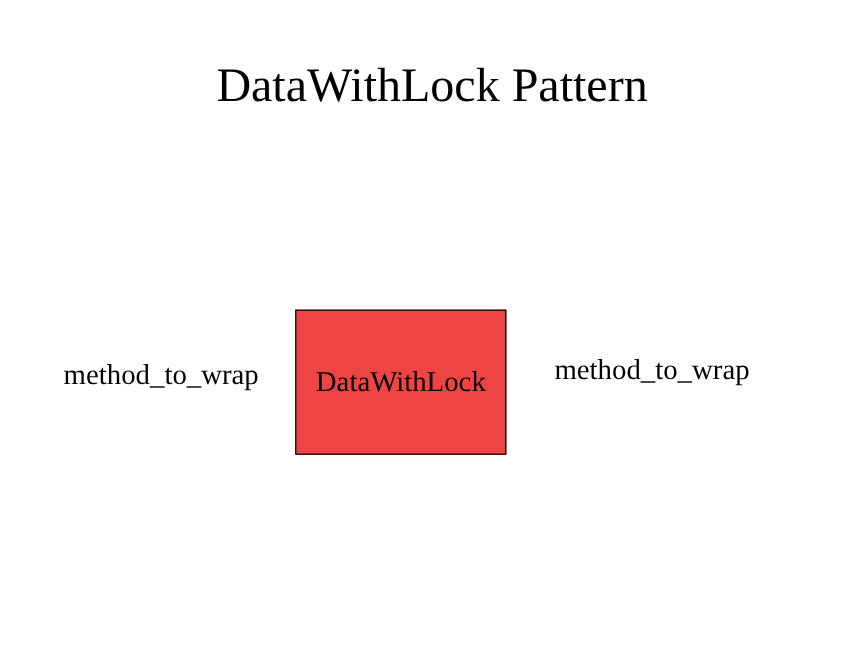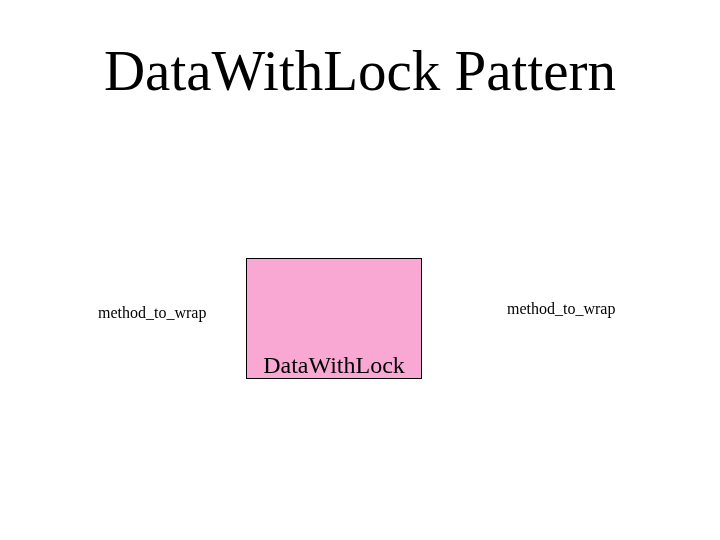--- a/index.html
+++ b/index.html
@@ -18,36 +18,35 @@
     height: 540px;
     background: #ffffff;
     color: #000000;
   }
   .slide-title {
     position: absolute;
     top: 46px;
     left: 0;
     width: 720px;
     text-align: center;
-    font-size: 57px;
+    font-size: 40px;
     line-height: 49px;
     font-weight: normal;
     margin: 0;
     letter-spacing: 0;
   }
   .title-line {
     display: block;
     white-space: nowrap;
   }
   .method-label {
     position: absolute;
-    font-size: 16px;
+    font-size: 24px;
     line-height: 26px;
     white-space: nowrap;
-    margin-left: 45px;
   }
   .method-label.left {
     left: 53px;
     top: 300px;
   }
   .method-label.right {
     left: 462px;
     top: 296px;
   }
   .data-box {
@@ -73,19 +72,19 @@
 <body>
 
 <div class="slide" style="background: rgb(255, 255, 255); color: rgb(0, 0, 0);">
 
   <h1 class="slide-title">
     <span class="title-line">DataWithLock Pattern</span>
   </h1>
 
   <div class="method-label left">method_to_wrap</div>
 
-  <div class="data-box" style="background: #f9a8d4; border-color: rgb(0, 0, 0); align-items: flex-end;">
+  <div class="data-box" style="background: #ef4444; border-color: rgb(0, 0, 0);">
     <span class="data-box-label">DataWithLock</span>
   </div>
 
   <div class="method-label right">method_to_wrap</div>
 
 </div>
 
 </body></html>

